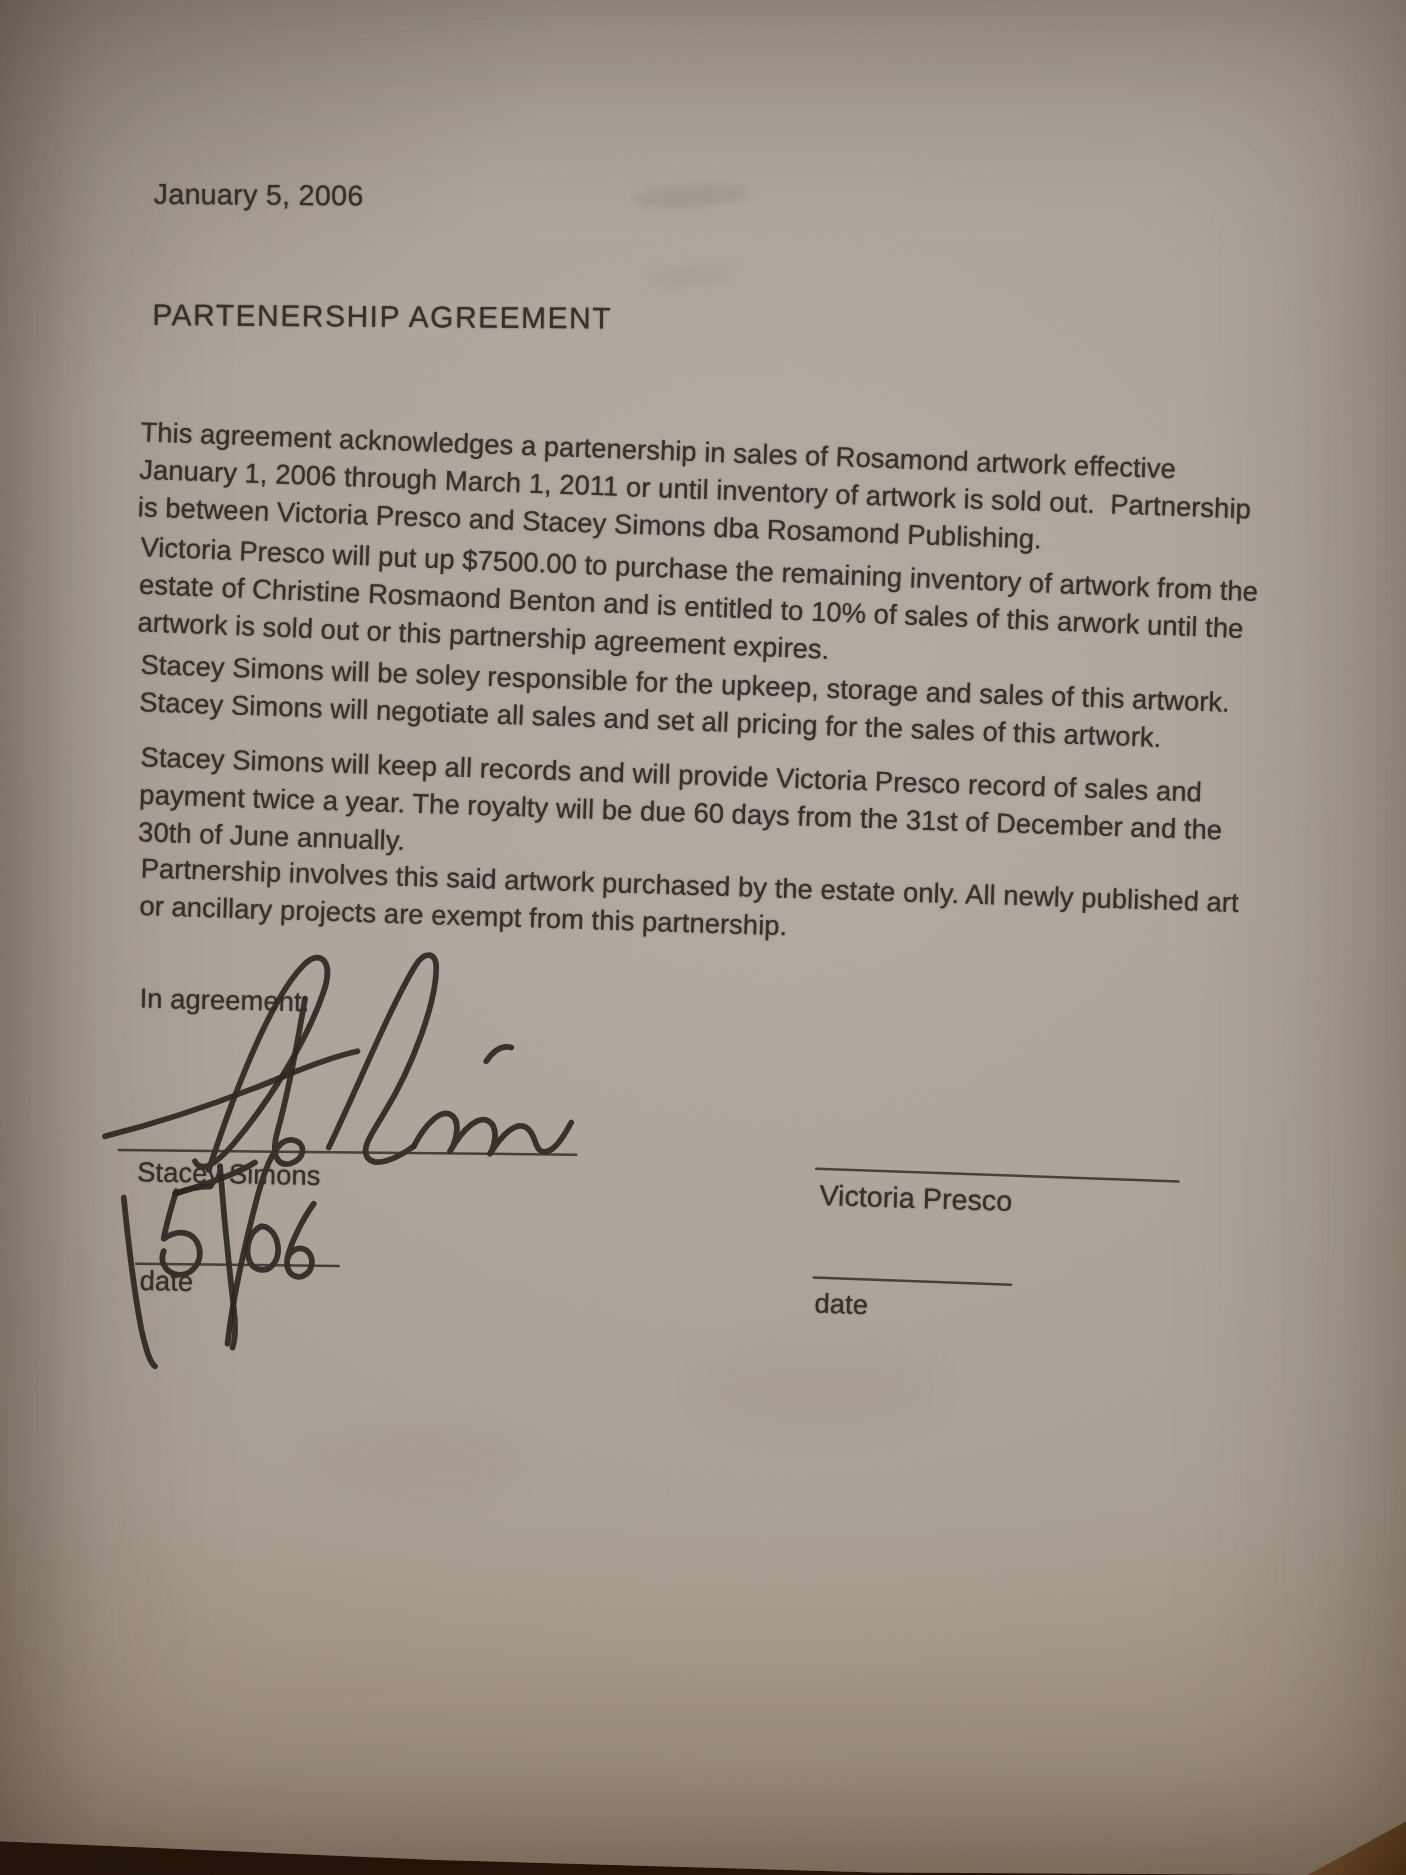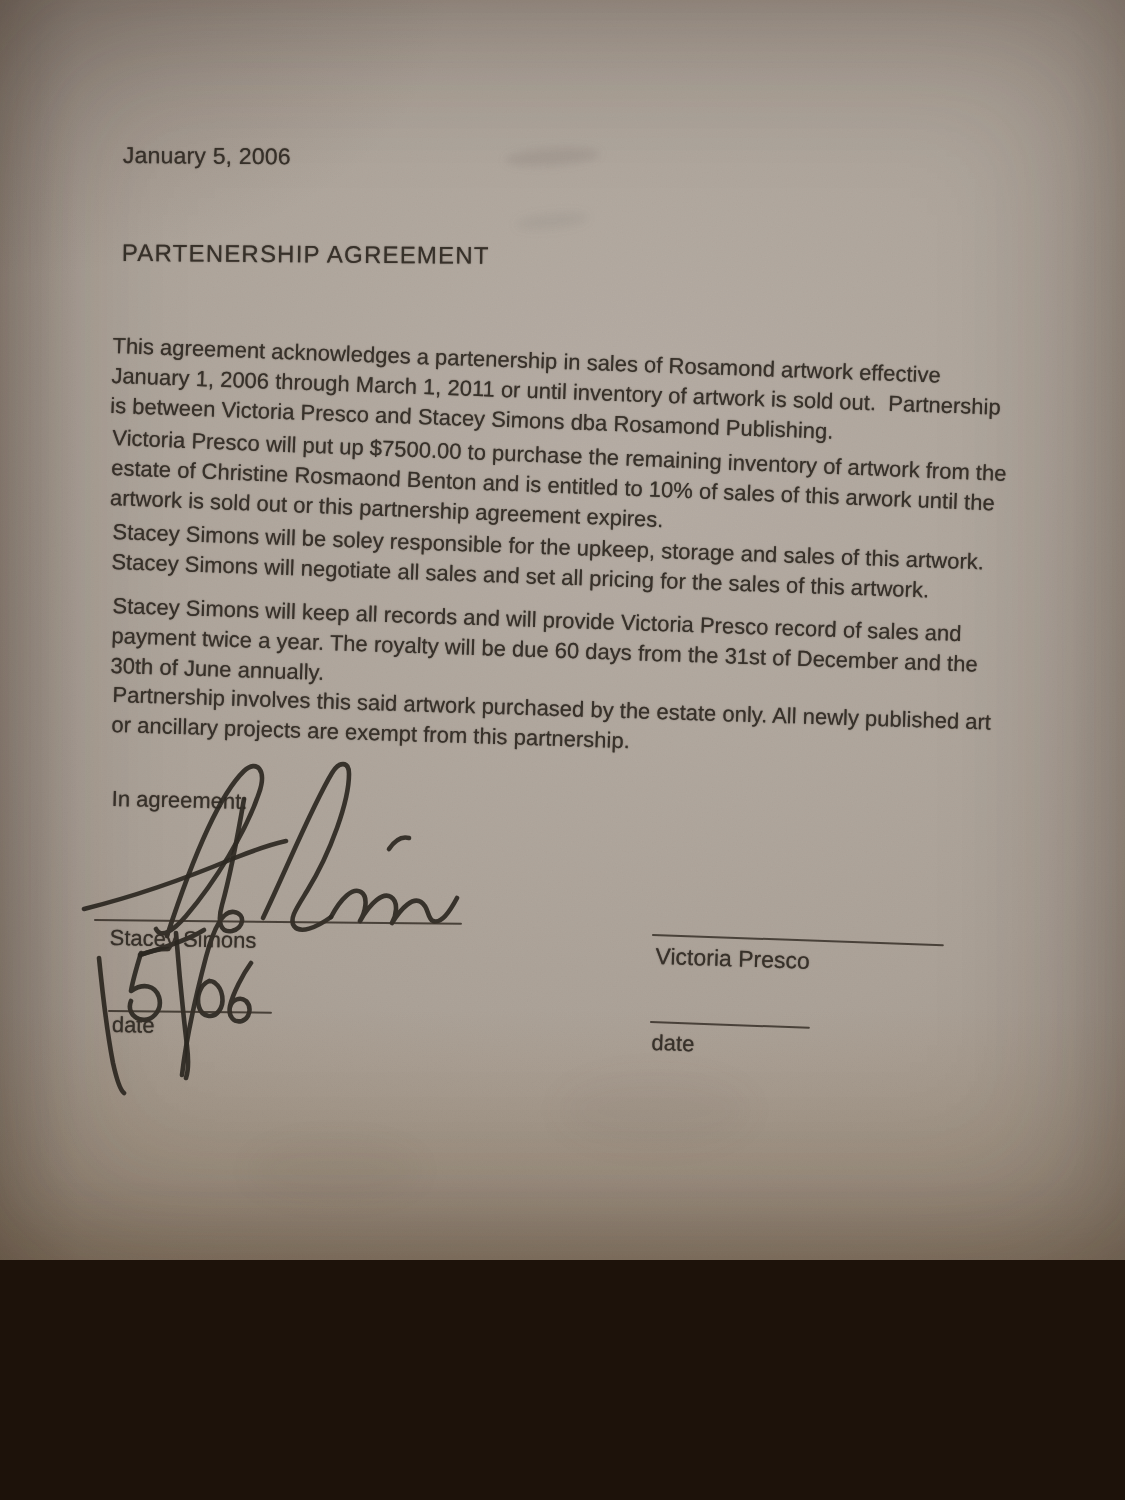--- a/index.html
+++ b/index.html
@@ -1,17 +1,17 @@
 <!DOCTYPE html>
 <html><head>
 <meta charset="utf-8">
 <style>
   html,body{margin:0;padding:0;background:#1d120a;}
   .photo{
-    position:relative;width:1125px;height:1260px;overflow:hidden;
+    position:relative;width:1125px;height:1500px;overflow:hidden;
     font-family:"Liberation Sans",sans-serif;
   }
   
   .table-bg{position:absolute;inset:0;background:linear-gradient(180deg,#3a2414 0%,#301d10 60%,#24150b 100%);}
   .corner-wedge{
     position:absolute;right:0;bottom:0;width:92px;height:52px;
     background:linear-gradient(125deg,#80592f 0%,#6b4726 55%,#4e3015 100%);
   }
   
   .paper{

